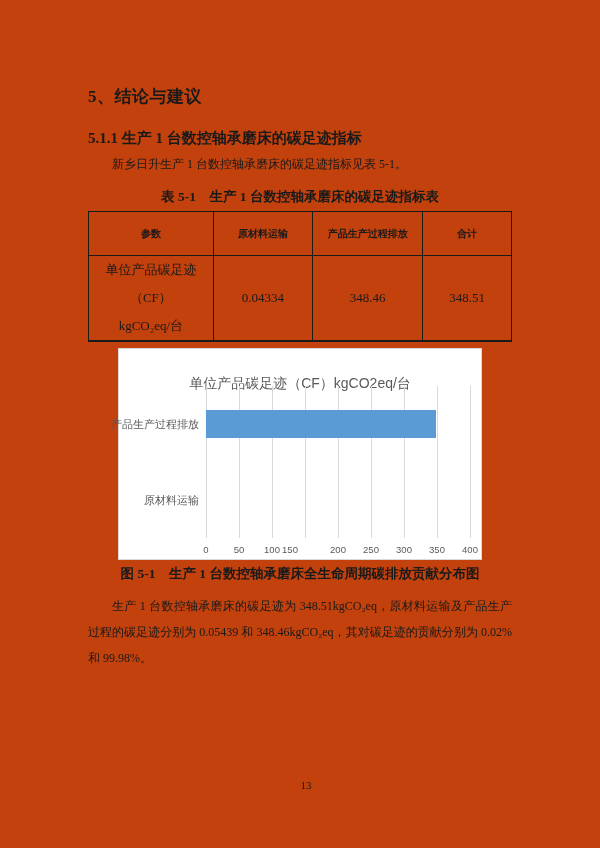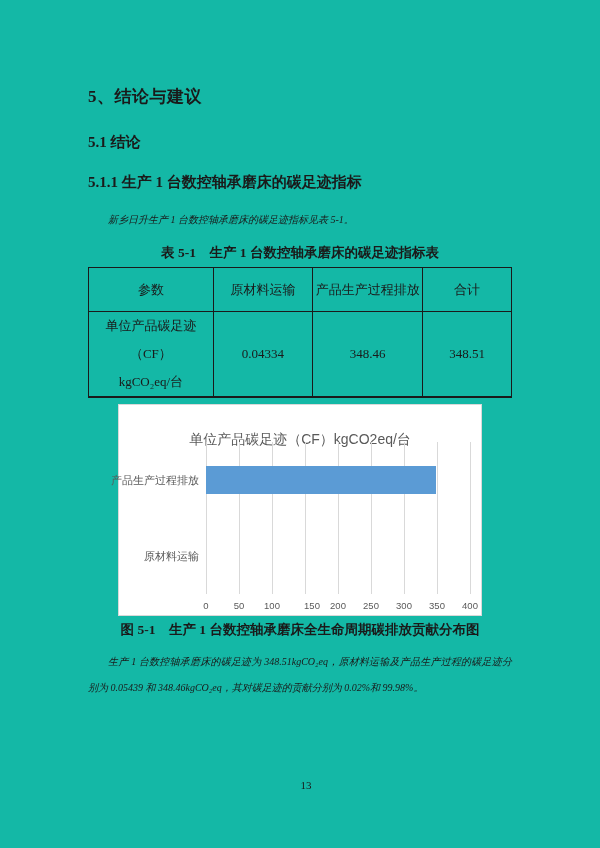--- a/index.html
+++ b/index.html
@@ -1,47 +1,47 @@
 <!DOCTYPE html>
 <html><head>
 <meta charset="utf-8">
 <style>
   html, body { margin: 0; padding: 0; background: #ffffff; }
   .page {
     position: relative;
     width: 600px;
     height: 848px;
     margin: 0 auto;
-    background: #14b8a6;
+    background: #c2410c;
     box-sizing: border-box;
     padding: 87px 88px 8px 88px;
     font-family: "Liberation Serif", "DejaVu Serif", serif;
     color: #1a1a1a;
     overflow: hidden;
   }
   h1 { margin: 0; font-size: 17px; line-height: 20px; font-weight: bold; letter-spacing: 0.5px; }
   h2 { margin: 26px 0 0 0; font-size: 15px; line-height: 18px; font-weight: bold; }
   h3 { margin: 22px 0 0 0; font-size: 15px; line-height: 18px; font-weight: bold; }
-  p.body-text { margin: 16px 0 0 0; font-size: 10px; line-height: 26px; text-indent: 2em; font-style: italic; }
+  p.body-text { margin: 4px 0 0 0; font-size: 12px; line-height: 26px; text-indent: 2em; }
   p.justify { text-align: justify; margin-top: 11px; }
   .table-caption {
     margin-top: 12px; text-align: center;
     font-size: 13.5px; line-height: 16px; font-weight: bold;
   }
   table.data-table {
     margin-top: 6px; width: 100%;
     border-collapse: collapse; table-layout: fixed;
   }
   table.data-table th, table.data-table td {
     border: 1px solid #1a1a1a;
     text-align: center; vertical-align: middle;
     padding: 0 2px; box-sizing: border-box;
   }
   table.data-table tr:last-child td { border-bottom-width: 2px; }
-  table.data-table th { height: 44px; font-size: 13px; font-weight: normal; }
+  table.data-table th { height: 44px; font-size: 10px; font-weight: bold; }
   table.data-table td { height: 50px; font-size: 13px; }
   td.param-cell { font-size: 12.5px; line-height: 28px; white-space: pre-line; }
   .col-1 { width: 29.5%; } .col-2 { width: 23.5%; } .col-3 { width: 26%; } .col-4 { width: 21%; }
 
   .chart {
     position: relative;
     width: 362px; height: 210px;
     margin: 6px auto 0 auto;
     border: 1px solid #d9d9d9;
     background: #ffffff;
@@ -72,21 +72,20 @@
     position: absolute; top: 779px; left: 0; right: 0;
     text-align: center; font-size: 11px; color: #1a1a1a; margin-left: 12px;
   }
 </style>
 </head>
 <body>
 
 <div class="page">
 
   <h1>5、结论与建议</h1>
-  <h2>5.1 结论</h2>
   <h3>5.1.1 生产 1 台数控轴承磨床的碳足迹指标</h3>
 
   <p class="body-text">新乡日升生产 1 台数控轴承磨床的碳足迹指标见表 5-1。</p>
 
   <div class="table-caption">表 5-1　生产 1 台数控轴承磨床的碳足迹指标表</div>
 
   <table class="data-table">
     <thead>
       <tr>
         <th class="col-1">参数</th>
@@ -109,21 +108,21 @@
   <div class="chart">
     <div class="chart-title">单位产品碳足迹（CF）kgCO2eq/台</div>
     <div class="plot" id="plot">
         <div class="gridline" style="left: 0px; background: rgb(217, 217, 217);"></div>
         <div class="tick-label" style="left: 0px; color: rgb(89, 89, 89);">0</div>
         <div class="gridline" style="left: 33px; background: rgb(217, 217, 217);"></div>
         <div class="tick-label" style="left: 33px; color: rgb(89, 89, 89);">50</div>
         <div class="gridline" style="left: 66px; background: rgb(217, 217, 217);"></div>
         <div class="tick-label" style="left: 66px; color: rgb(89, 89, 89);">100</div>
         <div class="gridline" style="left: 99px; background: rgb(217, 217, 217);"></div>
-        <div class="tick-label" style="left: 106px; color: rgb(89, 89, 89);">150</div>
+        <div class="tick-label" style="left: 84px; color: rgb(89, 89, 89);">150</div>
         <div class="gridline" style="left: 132px; background: rgb(217, 217, 217);"></div>
         <div class="tick-label" style="left: 132px; color: rgb(89, 89, 89);">200</div>
         <div class="gridline" style="left: 165px; background: rgb(217, 217, 217);"></div>
         <div class="tick-label" style="left: 165px; color: rgb(89, 89, 89);">250</div>
         <div class="gridline" style="left: 198px; background: rgb(217, 217, 217);"></div>
         <div class="tick-label" style="left: 198px; color: rgb(89, 89, 89);">300</div>
         <div class="gridline" style="left: 231px; background: rgb(217, 217, 217);"></div>
         <div class="tick-label" style="left: 231px; color: rgb(89, 89, 89);">350</div>
         <div class="gridline" style="left: 264px; background: rgb(217, 217, 217);"></div>
         <div class="tick-label" style="left: 264px; color: rgb(89, 89, 89);">400</div>

